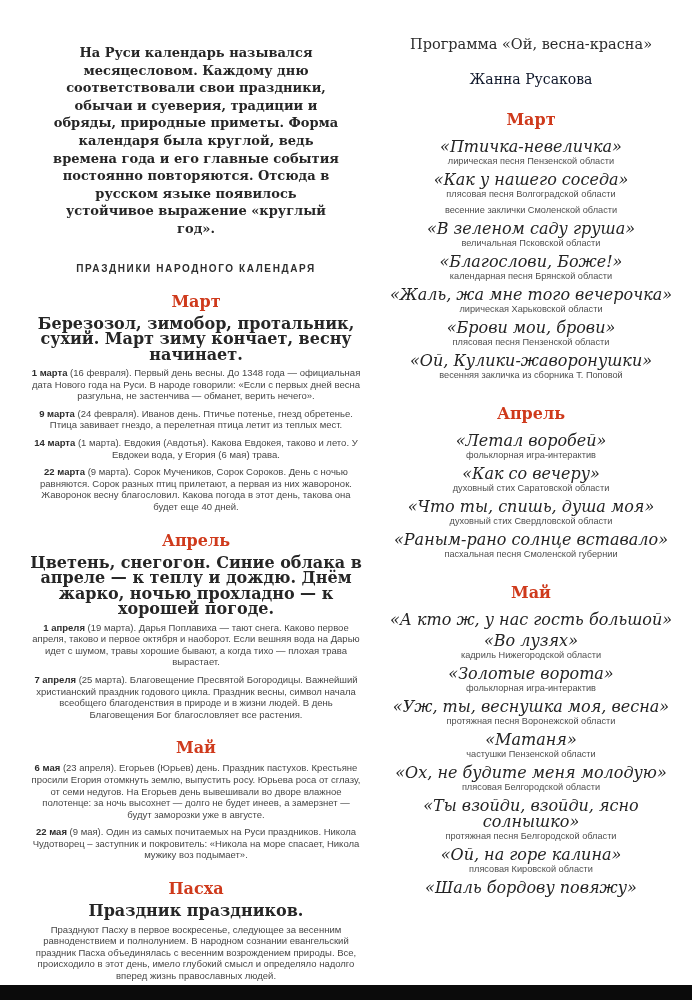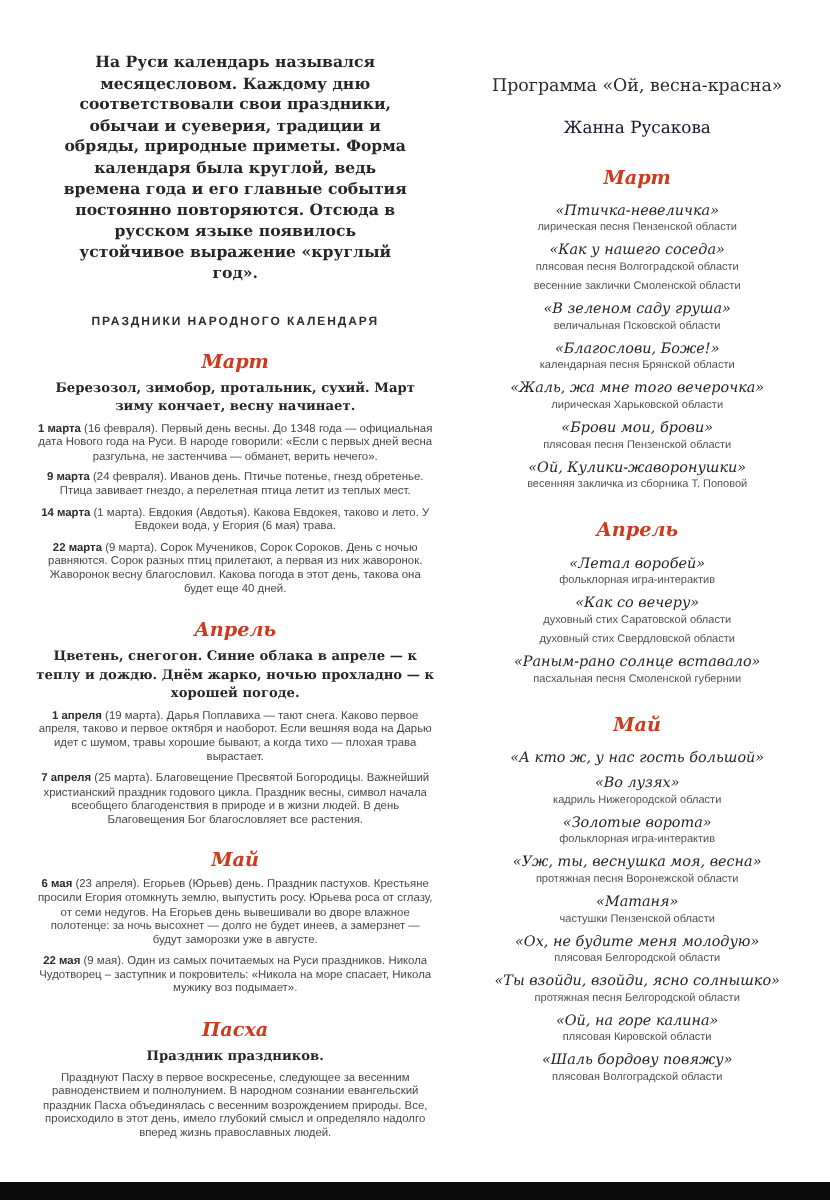--- a/index.html
+++ b/index.html
@@ -4,39 +4,39 @@
 <style>
   html,body{margin:0;padding:0;}
   body{
     width:692px;height:1000px;position:relative;overflow:hidden;
     background:#ffffff;
     font-family:"DejaVu Serif",serif;color:#222;
   }
   .page{position:absolute;inset:0;}
   .col{position:absolute;text-align:center;}
   .col-left{left:30px;top:44px;width:332px;}
-  .col-right{left:384px;top:60px;width:294px;}
+  .col-right{left:384px;top:32px;width:294px;}
 
   .intro{width:290px;margin:0 auto;font-size:13px;line-height:17.6px;font-weight:700;color:#262626;}
   .caps{margin:25px 0 0;font-family:"Liberation Sans",sans-serif;font-size:10px;font-weight:700;
         letter-spacing:1.6px;color:#2e2e2e;}
-  .month-h{margin:18px 0 5px;font-family:"DejaVu Serif",serif;font-style:italic;font-weight:700;
+  .month-h{margin:18px 0 5px;font-family:"DejaVu Serif",serif;font-weight:700;
            font-size:16px;color:#cf3a1c;}
-  .month-desc{margin:0 0 5px;font-weight:700;font-size:11px;line-height:15.5px;color:#262626;}
+  .month-desc{margin:0 0 5px;font-weight:700;font-size:16px;line-height:15.5px;color:#262626;}
   .entry{margin:0 0 6px;font-family:"Liberation Sans",sans-serif;font-size:9.5px;
          line-height:11.6px;color:#474747;}
   .entry b{color:#2d2d2d;}
 
   .prog-title{margin:2px 0 0;font-size:14.5px;line-height:21px;color:#2b2b2b;}
   .dir-label{margin:11px 0 3px;font-family:"Liberation Sans",sans-serif;font-size:9.5px;
              font-weight:700;color:#3c3c3c;}
   .dir-name{margin:16px;font-size:14px;color:#0f172a;}
   .col-right .month-h{margin:23px 0 10px;}
   .song{margin:0 0 5px;}
-  .song-title{margin:0;font-style:italic;font-size:12px;line-height:16px;color:#242424;}
+  .song-title{margin:0;font-style:italic;font-size:16px;line-height:16px;color:#242424;}
   .song-sub{margin:1px 0 0;font-family:"Liberation Sans",sans-serif;font-size:9.2px;
             line-height:11px;color:#4f4f4f;}
 
   .bottom-bar{position:absolute;left:0;bottom:0;width:100%;height:15px;background:#0b0b0b;}
 </style>
 </head>
 <body>
 
 <div class="page">
 
@@ -106,20 +106,21 @@
         <h3 class="month-h">Апрель</h3>
         <div class="song">
           <p class="song-title">«Летал воробей»</p>
           <p class="song-sub">фольклорная игра-интерактив</p>
         </div>
         <div class="song">
           <p class="song-title">«Как со вечеру»</p>
           <p class="song-sub">духовный стих Саратовской области</p>
         </div>
         <div class="song">
+          <p class="song-title">«Что ты, спишь, душа моя»</p>
           <p class="song-sub">духовный стих Свердловской области</p>
         </div>
         <div class="song">
           <p class="song-title">«Раным-рано солнце вставало»</p>
           <p class="song-sub">пасхальная песня Смоленской губернии</p>
         </div>
         <h3 class="month-h">Май</h3>
         <div class="song">
           <p class="song-title">«А кто ж, у нас гость большой»</p>
         </div>
@@ -146,19 +147,18 @@
         <div class="song">
           <p class="song-title">«Ты взойди, взойди, ясно солнышко»</p>
           <p class="song-sub">протяжная песня Белгородской области</p>
         </div>
         <div class="song">
           <p class="song-title">«Ой, на горе калина»</p>
           <p class="song-sub">плясовая Кировской области</p>
         </div>
         <div class="song">
           <p class="song-title">«Шаль бордову повяжу»</p>
-          <p class="song-sub">плясовая Волгоградской области</p>
         </div>
       </div>
   </div>
 
   <div class="bottom-bar"></div>
 </div>
 
 </body></html>

